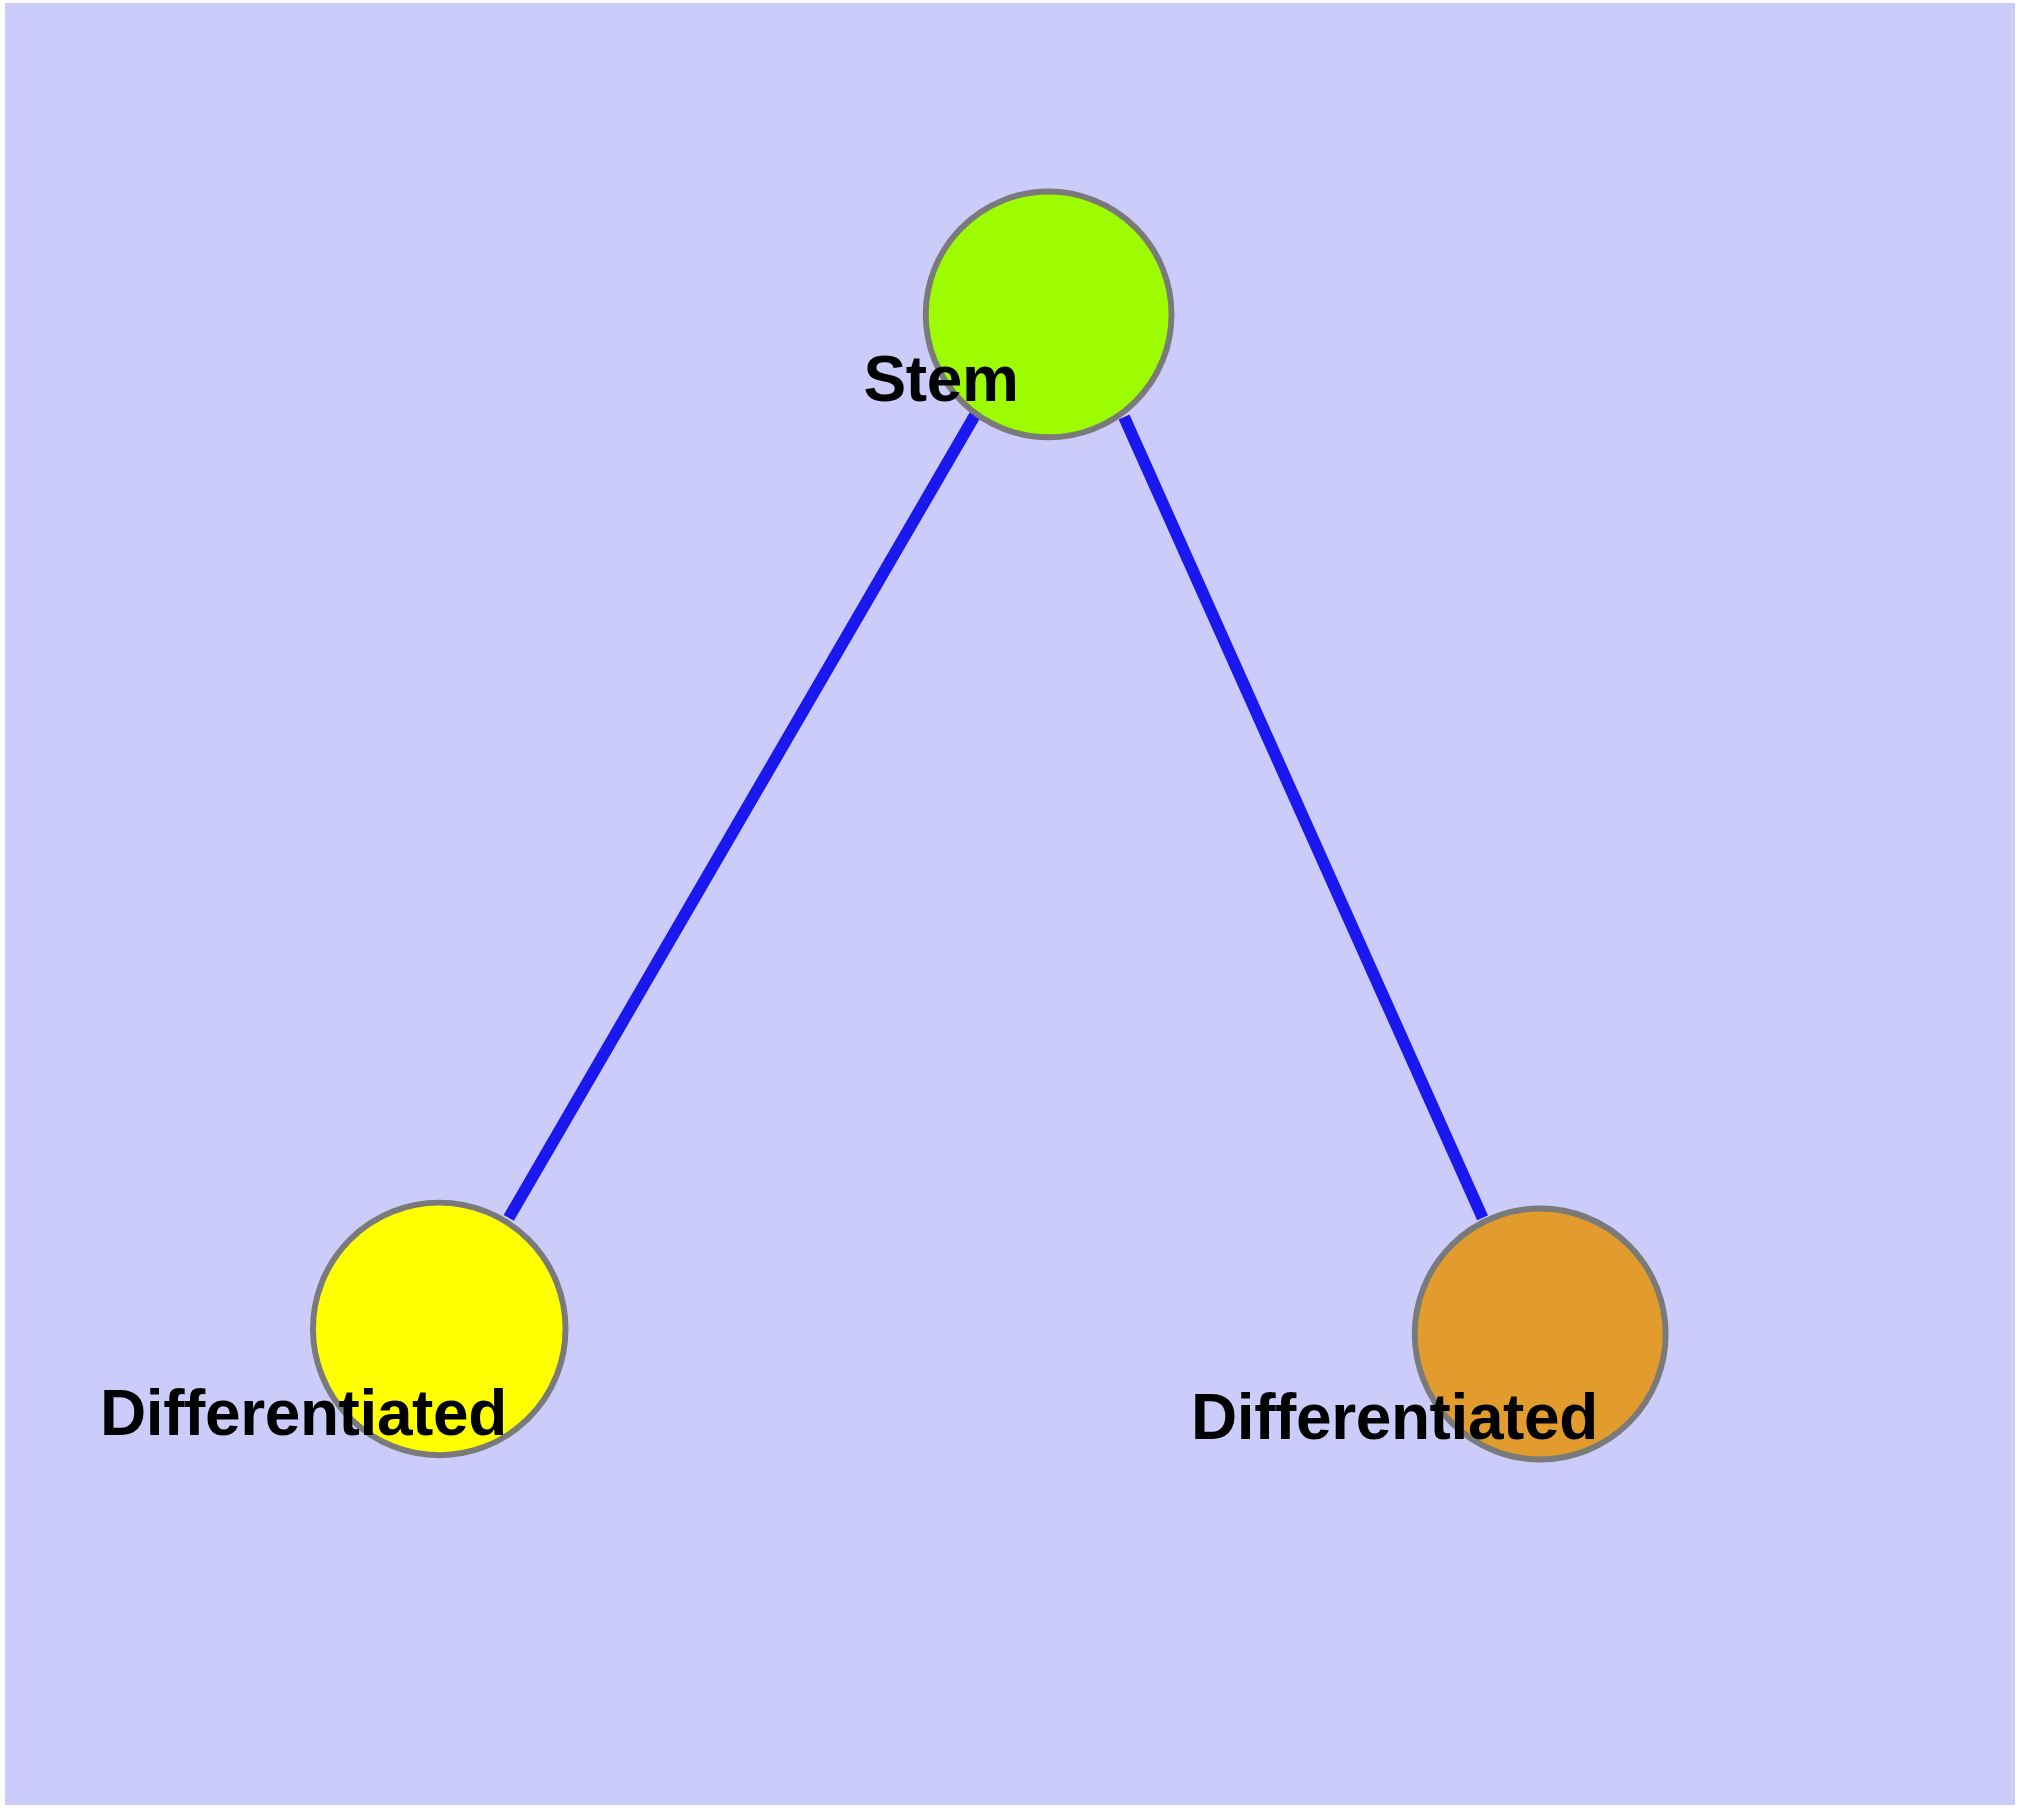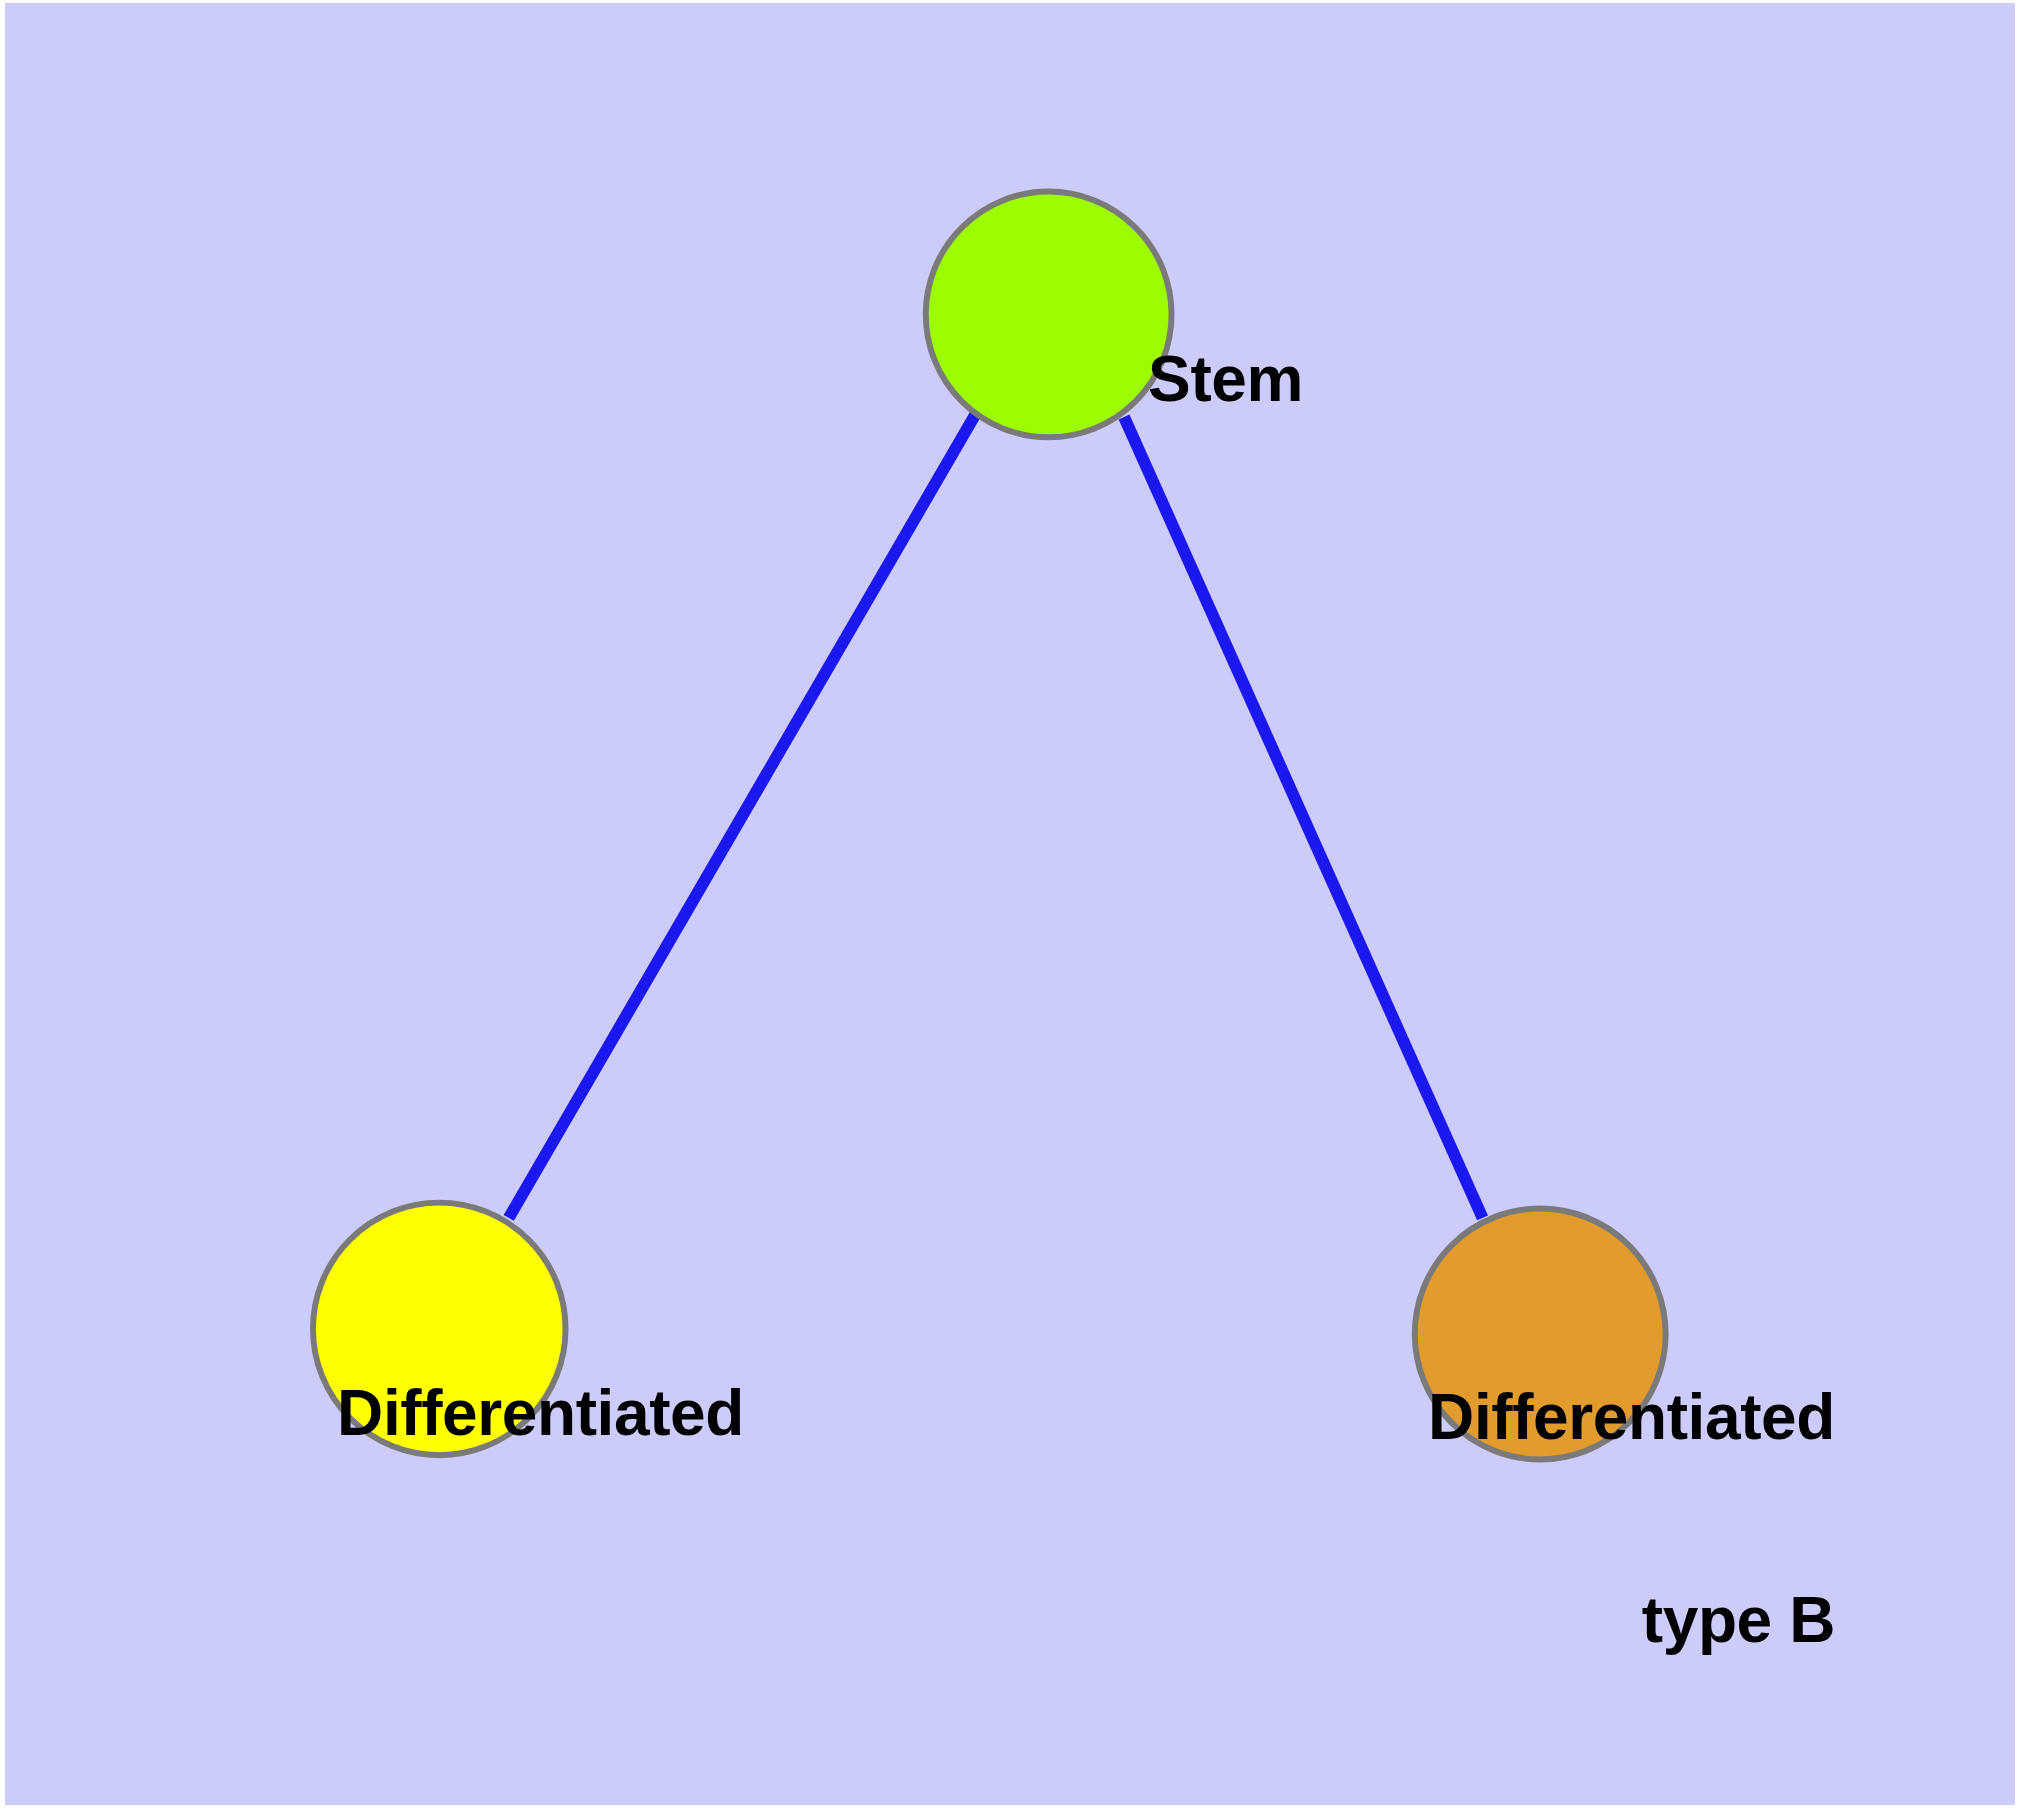--- a/index.html
+++ b/index.html
@@ -26,21 +26,21 @@
   #graph-svg {
     position: absolute;
     left: 0;
     top: 0;
     width: 2021px;
     height: 1812px;
     pointer-events: none;
   }
   .node-label {
     position: absolute;
-    text-align: right;
+    text-align: left;
     color: #000000;
     font-weight: bold;
     line-height: 1.06;
     white-space: pre;
     letter-spacing: -0.4px;
     -webkit-font-smoothing: antialiased;
   }
   #label-stem {
     left: 794px;
     top: 278px;
@@ -84,17 +84,16 @@
   <div class="node-label" id="label-stem">
     <span>Stem</span>
   </div>
 
   <div class="node-label" id="label-diffA">
     <div>Differentiated</div>
   </div>
 
   <div class="node-label" id="label-diffB">
     <div>Differentiated</div>
-    <div>type B</div>
   </div>
 
 </div>
 
 
 </body></html>

